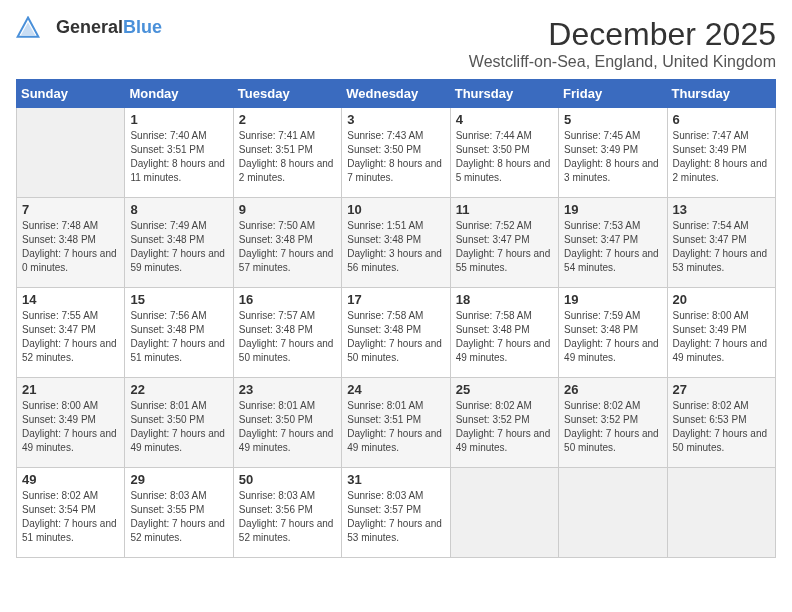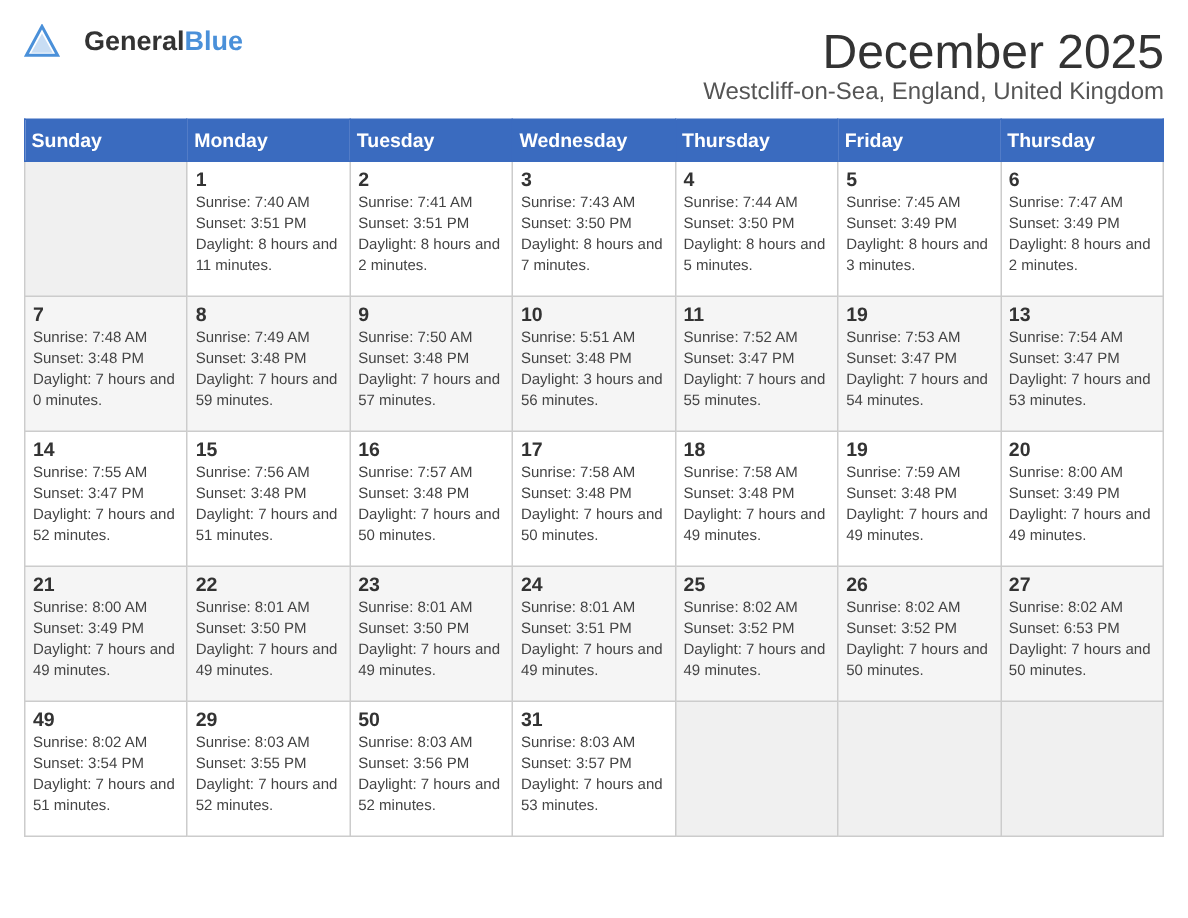--- a/index.html
+++ b/index.html
@@ -166,21 +166,21 @@
         <td>
           <span class="day-number">8</span>
           <div class="day-info"><span>Sunrise: 7:49 AM</span><br><span>Sunset: 3:48 PM</span><br><span>Daylight: 7 hours and 59 minutes.</span></div>
         </td>
         <td>
           <span class="day-number">9</span>
           <div class="day-info"><span>Sunrise: 7:50 AM</span><br><span>Sunset: 3:48 PM</span><br><span>Daylight: 7 hours and 57 minutes.</span></div>
         </td>
         <td>
           <span class="day-number">10</span>
-          <div class="day-info"><span>Sunrise: 5:51 AM</span><br><span>Sunset: 3:48 PM</span><br><span>Daylight: 3 hours and 56 minutes.</span></div>
+          <div class="day-info"><span>Sunrise: 1:51 AM</span><br><span>Sunset: 3:48 PM</span><br><span>Daylight: 3 hours and 56 minutes.</span></div>
         </td>
         <td>
           <span class="day-number">11</span>
           <div class="day-info"><span>Sunrise: 7:52 AM</span><br><span>Sunset: 3:47 PM</span><br><span>Daylight: 7 hours and 55 minutes.</span></div>
         </td>
         <td>
           <span class="day-number">19</span>
           <div class="day-info"><span>Sunrise: 7:53 AM</span><br><span>Sunset: 3:47 PM</span><br><span>Daylight: 7 hours and 54 minutes.</span></div>
         </td>
         <td>

